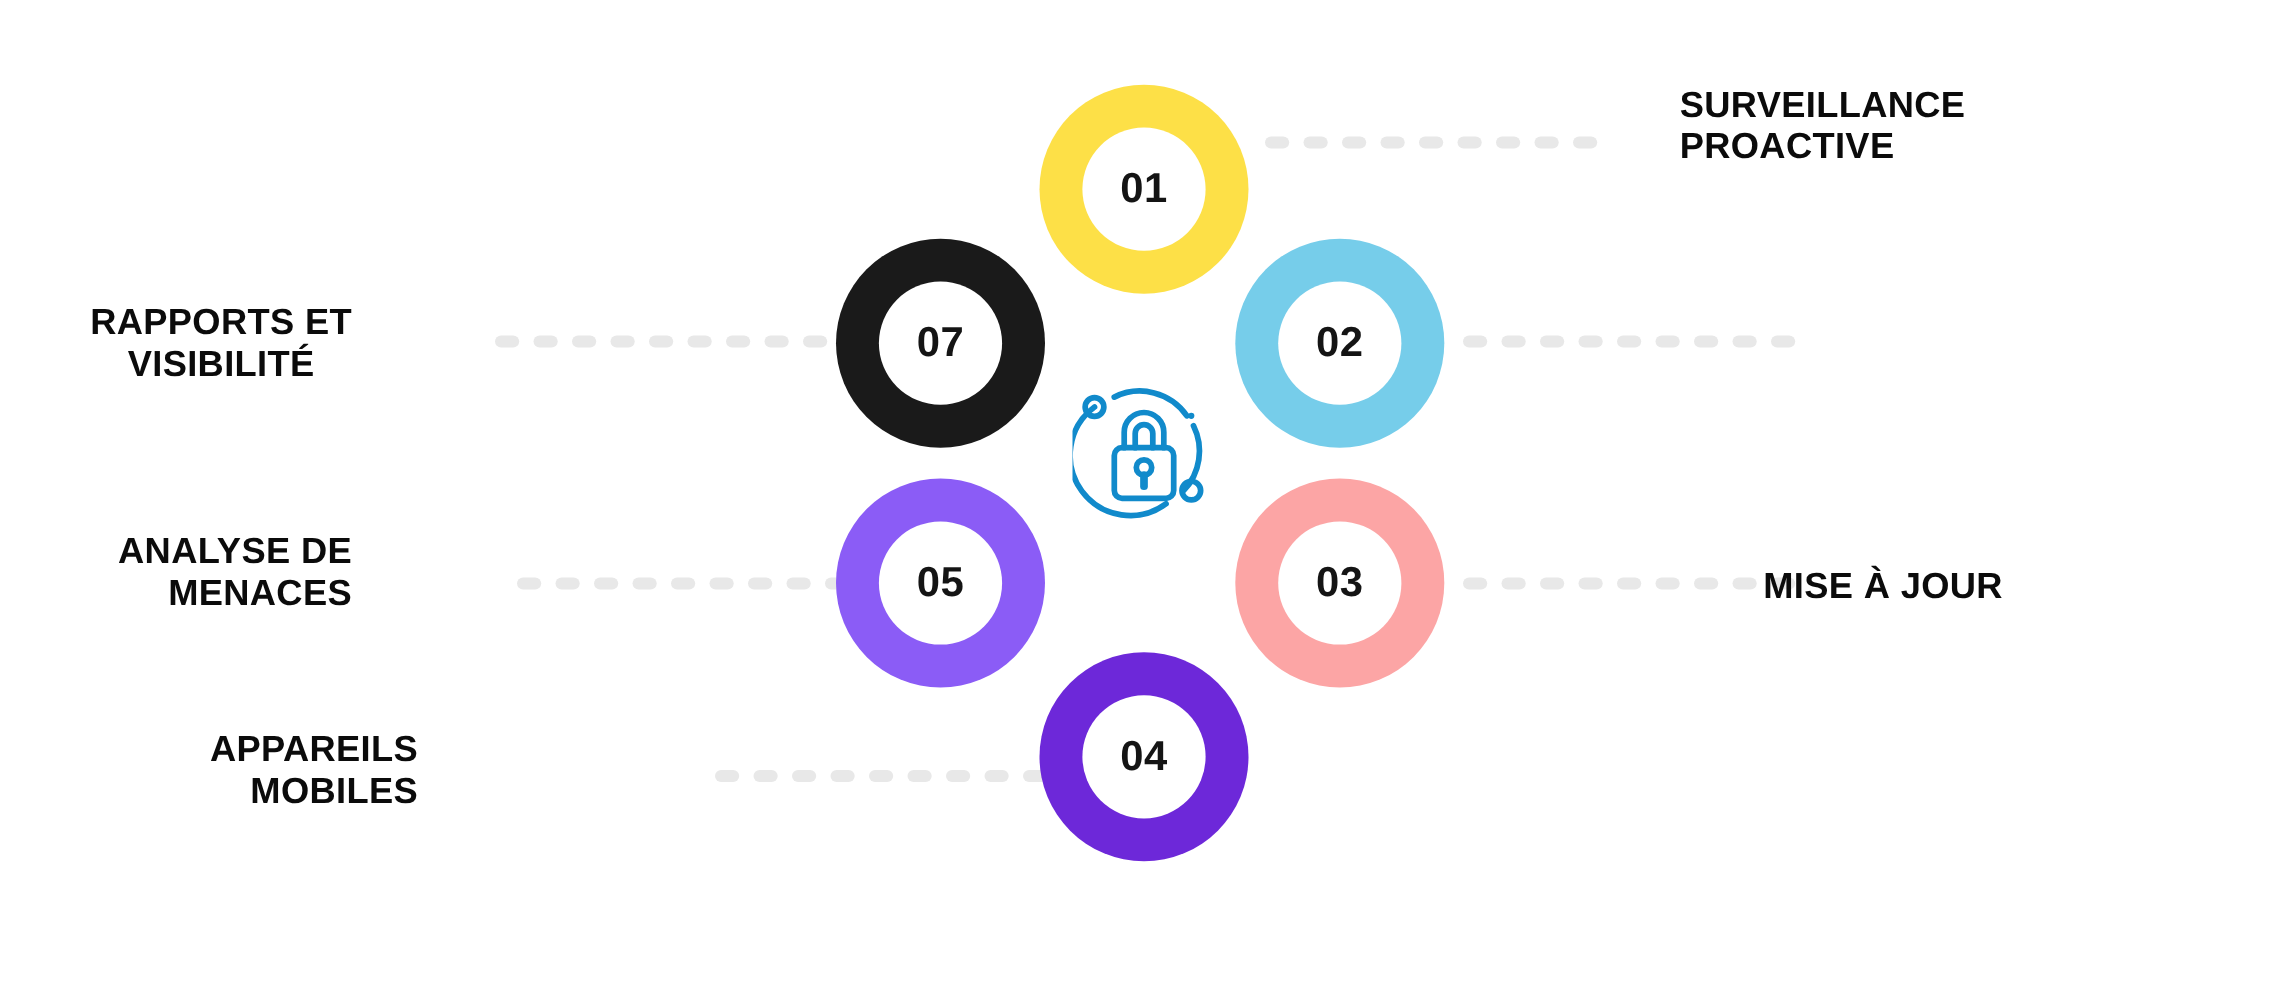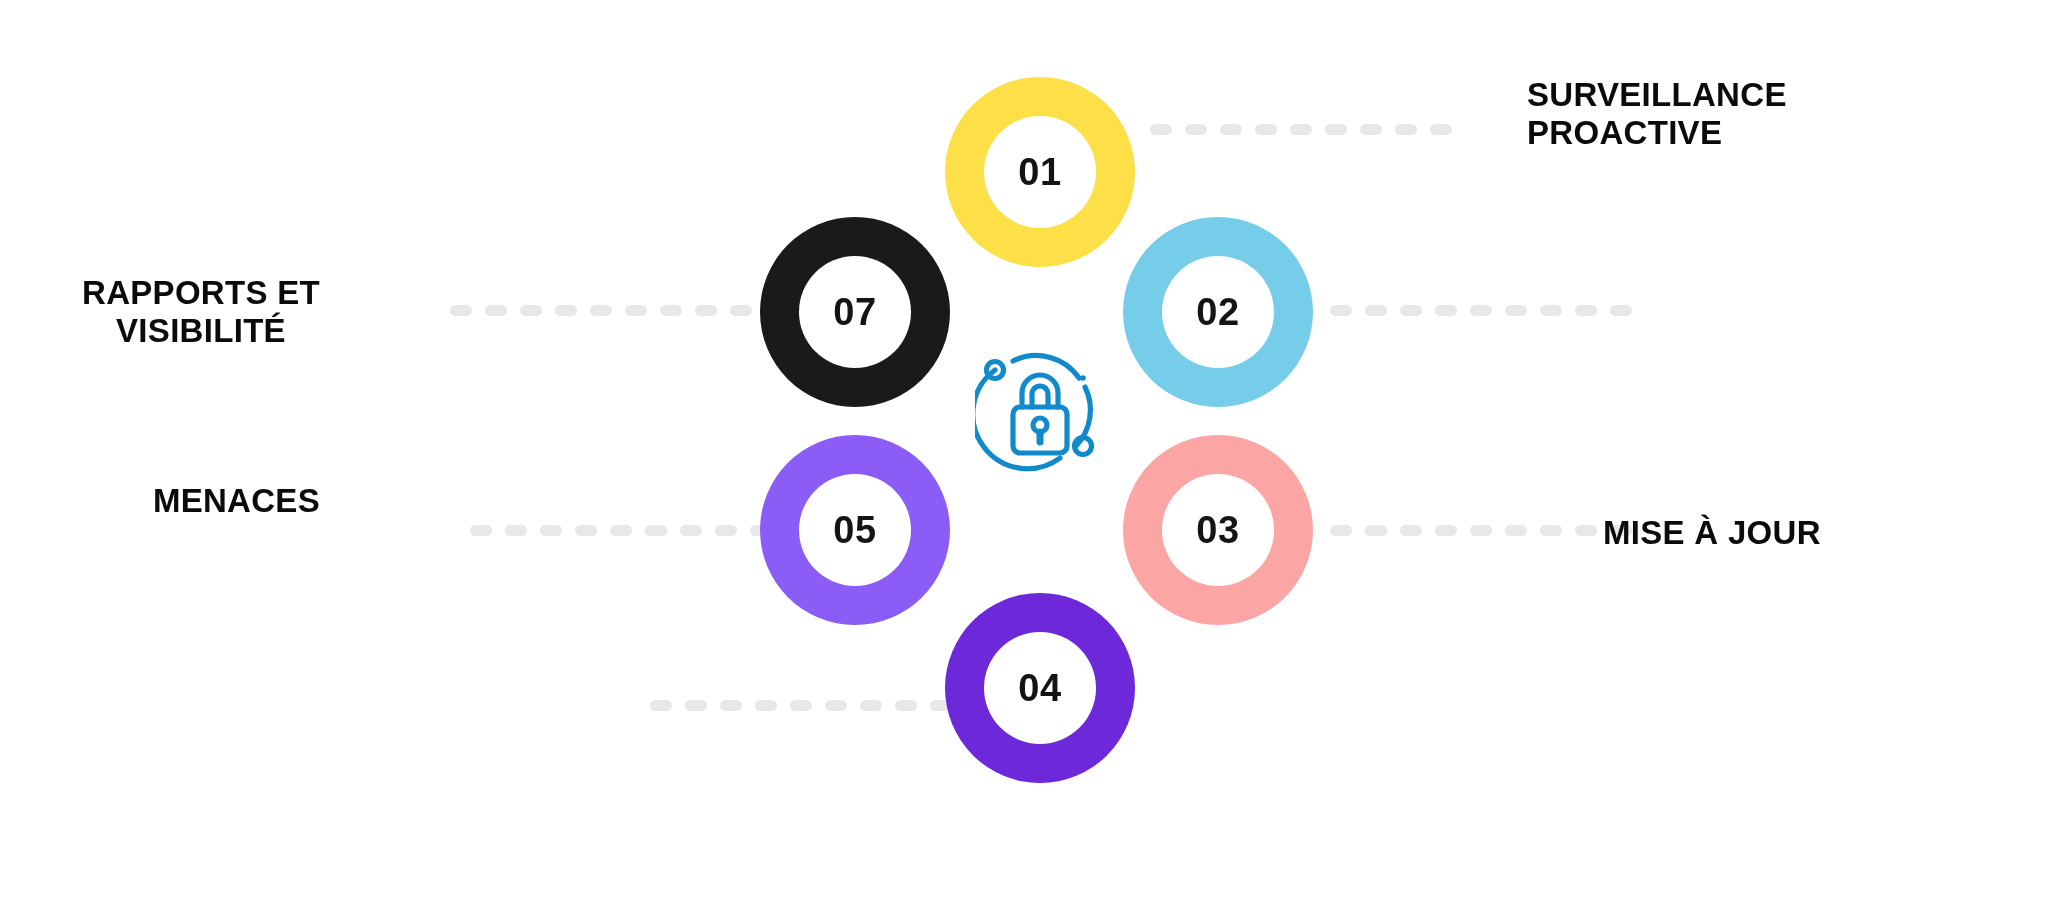--- a/index.html
+++ b/index.html
@@ -202,22 +202,27 @@
   <div class="label right" id="label-01" style="color: rgb(11, 11, 11);">
     <div>SURVEILLANCE</div>
     <div>PROACTIVE</div>
   </div>
 
 
   <div class="label right" id="label-03" style="color: rgb(11, 11, 11);">
     <div>MISE À JOUR</div>
   </div>
 
+  <div class="label left" id="label-04" style="color: rgb(11, 11, 11);">
+    <div>APPAREILS</div>
+    <div>MOBILES</div>
+  </div>
 
   <div class="label left" id="label-05" style="color: rgb(11, 11, 11);">
+    <div>ANALYSE DE</div>
     <div>MENACES</div>
   </div>
 
   <div class="label left" id="label-06" style="color: rgb(11, 11, 11);">
     <div>RAPPORTS ET</div>
     <div>VISIBILITÉ</div>
   </div>
 
   <div id="lock">
     <svg viewBox="0 0 130 130" xmlns="http://www.w3.org/2000/svg">

